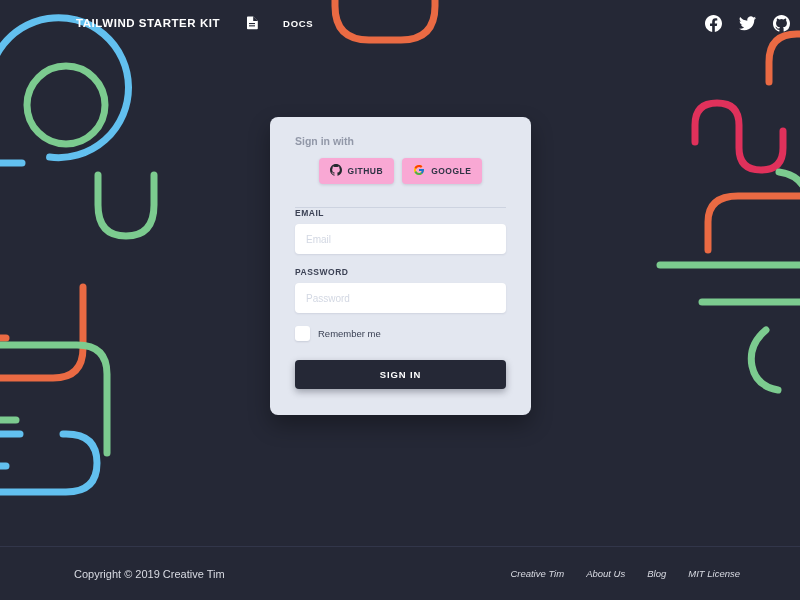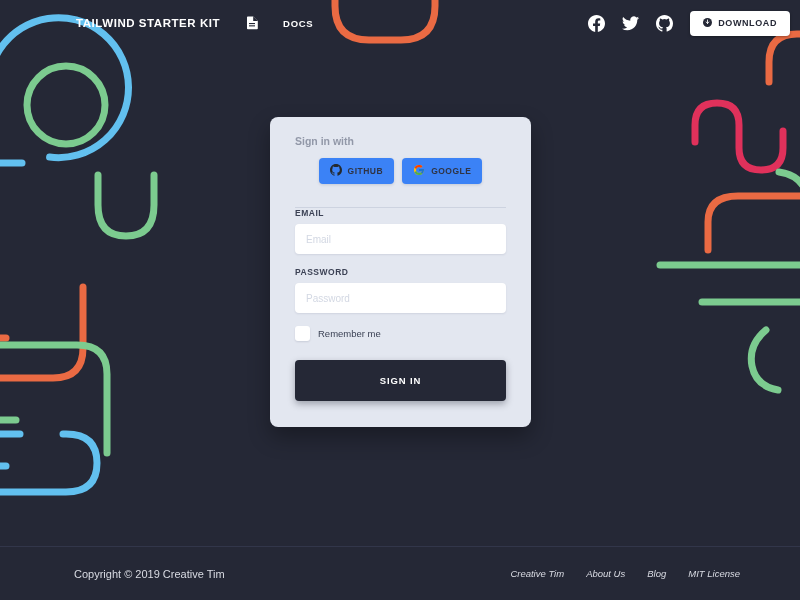--- a/index.html
+++ b/index.html
@@ -128,21 +128,21 @@
   .social-row {
     display: flex;
     justify-content: center;
     gap: 8px;
   }
 
   .social-btn {
     display: flex;
     align-items: center;
     gap: 6px;
-    background: #3b82f6;
+    background: #f9a8d4;
     border: none;
     border-radius: 4px;
     padding: 6px 11px;
     font-family: "Liberation Sans", sans-serif;
     font-size: 8.5px;
     font-weight: bold;
     letter-spacing: 0.5px;
     color: #2f3445;
     text-transform: uppercase;
     cursor: pointer;
@@ -220,21 +220,21 @@
     cursor: pointer;
   }
 
   .signin-btn {
     display: block;
     width: 100%;
     background: #252836;
     color: #ffffff;
     border: none;
     border-radius: 4px;
-    padding: 15px 0;
+    padding: 9px 0;
     font-family: "Liberation Sans", sans-serif;
     font-size: 9.5px;
     font-weight: bold;
     letter-spacing: 0.9px;
     text-transform: uppercase;
     cursor: pointer;
     box-shadow: 0 3px 7px rgba(20,24,38,0.34);
   }
 
   
@@ -341,29 +341,20 @@
     <span class="social-icon">
       <svg width="17" height="15" viewBox="0 0 24 20" fill="#ffffff" xmlns="http://www.w3.org/2000/svg">
         <path d="M24 2.36a9.8 9.8 0 0 1-2.83.78A4.93 4.93 0 0 0 23.34.37a9.86 9.86 0 0 1-3.13 1.2A4.92 4.92 0 0 0 11.8 6.05 13.96 13.96 0 0 1 1.67.9a4.92 4.92 0 0 0 1.52 6.57 4.9 4.9 0 0 1-2.23-.62v.06a4.93 4.93 0 0 0 3.95 4.83 4.96 4.96 0 0 1-2.22.08 4.93 4.93 0 0 0 4.6 3.42A9.88 9.88 0 0 1 0 17.29 13.94 13.94 0 0 0 7.55 19.5c9.05 0 14-7.5 14-14v-.64A10 10 0 0 0 24 2.36z"></path>
       </svg>
     </span>
     <span class="social-icon">
       <svg width="17" height="17" viewBox="0 0 24 24" fill="#ffffff" xmlns="http://www.w3.org/2000/svg">
         <path d="M12 0C5.37 0 0 5.37 0 12c0 5.3 3.44 9.8 8.2 11.39.6.11.82-.26.82-.58l-.01-2.04c-3.34.72-4.04-1.61-4.04-1.61-.55-1.39-1.34-1.76-1.34-1.76-1.09-.75.08-.73.08-.73 1.21.09 1.84 1.24 1.84 1.24 1.07 1.84 2.81 1.31 3.5 1 .11-.78.42-1.31.76-1.61-2.67-.3-5.47-1.33-5.47-5.93 0-1.31.47-2.38 1.24-3.22-.13-.3-.54-1.52.11-3.18 0 0 1.01-.32 3.3 1.23a11.5 11.5 0 0 1 6.01 0c2.29-1.55 3.3-1.23 3.3-1.23.65 1.66.24 2.88.12 3.18.77.84 1.23 1.91 1.23 3.22 0 4.61-2.8 5.62-5.48 5.92.43.37.82 1.1.82 2.22l-.01 3.29c0 .32.21.7.82.58A12 12 0 0 0 24 12c0-6.63-5.37-12-12-12z"></path>
       </svg>
     </span>
-    <button class="download-btn">
-      <span>
-        <svg width="9" height="9" viewBox="0 0 16 16" fill="#252836" xmlns="http://www.w3.org/2000/svg">
-          <circle cx="8" cy="8" r="8"></circle>
-          <path d="M8 3.5v6m0 0L5.4 7M8 9.5L10.6 7" stroke="#ffffff" stroke-width="1.5" fill="none" stroke-linecap="round"></path>
-        </svg>
-      </span>
-      <span>DOWNLOAD</span>
-    </button>
   </div>
 </div>
 
 <div class="card-wrap">
   <div class="login-card">
 
     <div class="card-heading">Sign in with</div>
 
     <div class="social-row">
       <button class="social-btn">

